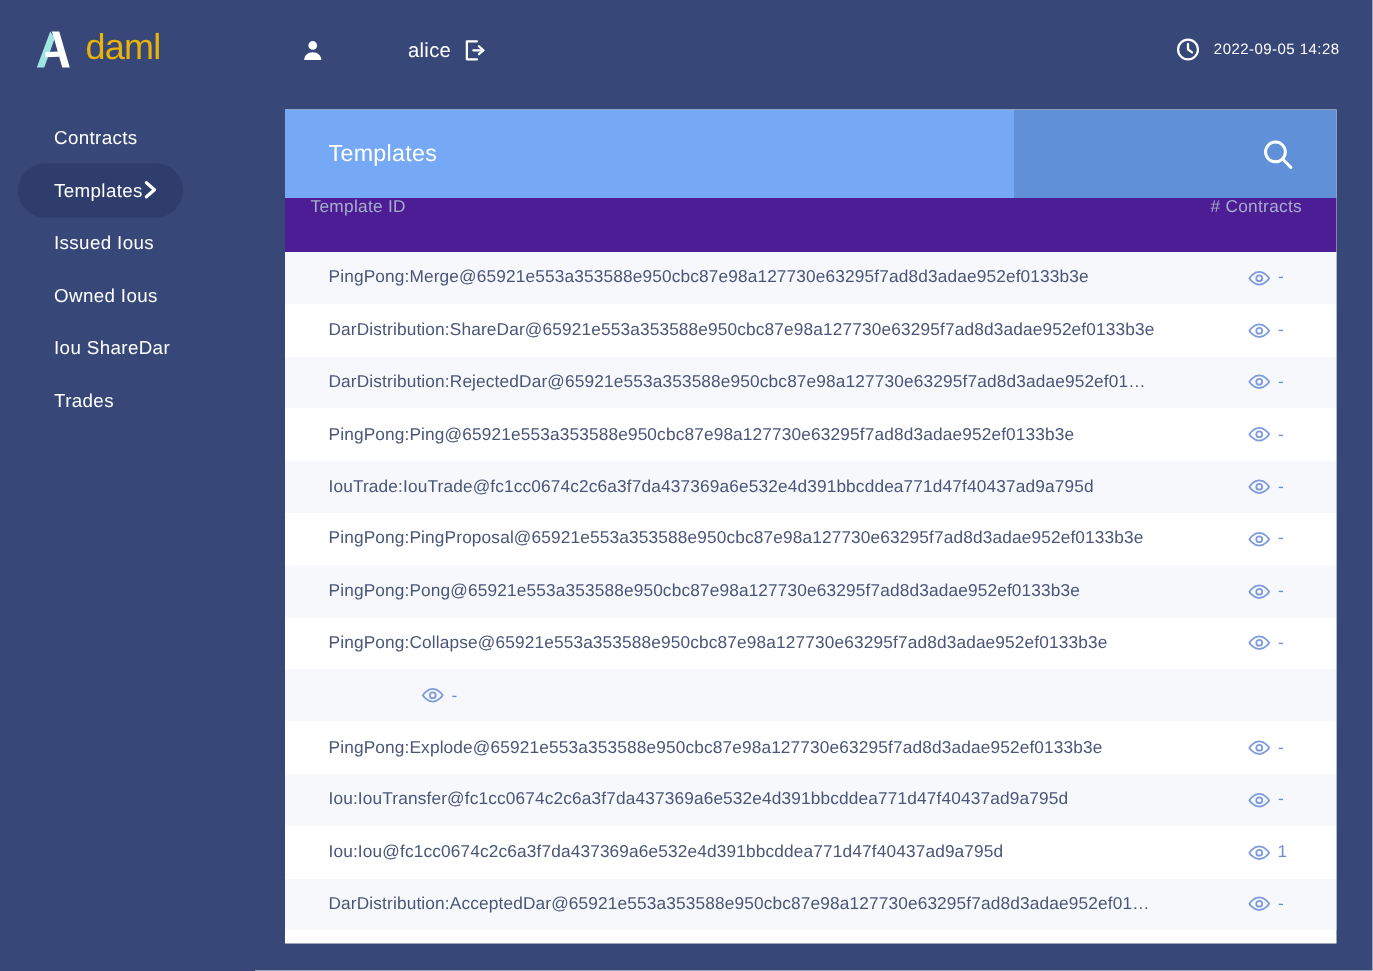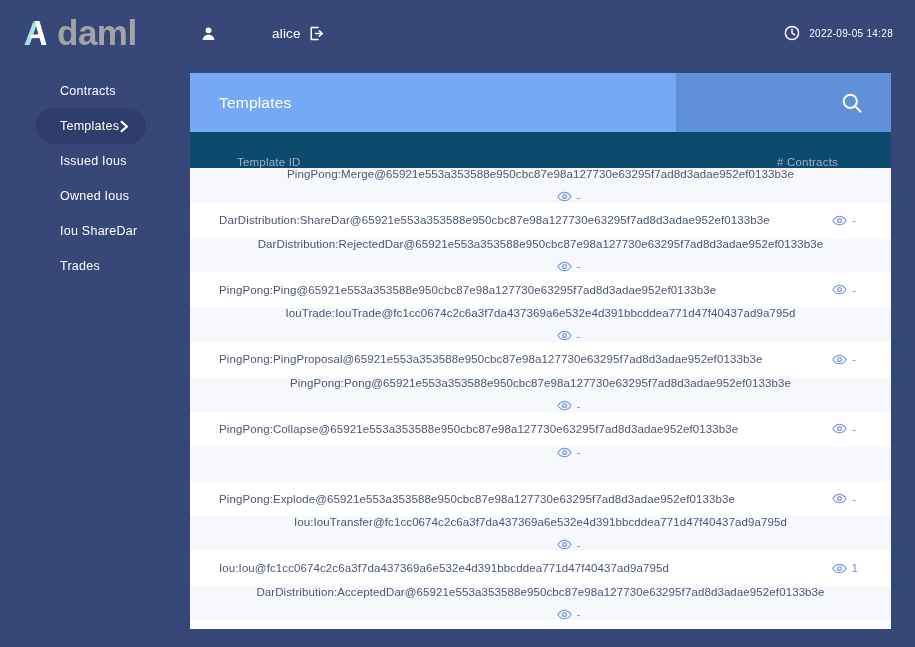--- a/index.html
+++ b/index.html
@@ -31,24 +31,24 @@
 
   .brand {
     display: flex;
     align-items: center;
     gap: 9px;
     margin-left: 22px;
     width: 150px;
   }
   .brand-mark { width: 26px; height: 28px; display: block; }
   .brand-text {
-    font-size: 35px;
-    font-weight: bold;
+    font-size: 24px;
+    font-weight: normal;
     letter-spacing: -0.5px;
-    color: #a3a3a3;
+    color: #eab308;
     line-height: 1;
     margin-top: -2px;
   }
 
   .user-block {
     display: flex;
     align-items: center;
     gap: 8px;
     margin-left: 29px;
   }
@@ -86,21 +86,21 @@
     position: relative;
     height: 36px;
     display: flex;
     align-items: center;
     padding: 0 16px 0 24px;
     margin: 0 12px 0 12px;
     border-radius: 18px;
     cursor: pointer;
     margin-bottom: 0;
   }
-  .nav-row { height: 35px; display: flex; align-items: flex-end; margin-left: 24px; }
+  .nav-row { height: 35px; display: flex; align-items: center; }
   .nav-item.active { background: #2E3D6B; }
   .nav-label {
     font-size: 12.5px;
     color: #ffffff;
     letter-spacing: 0.25px;
     flex: 1;
   }
   .nav-chevron { width: 11px; height: 13px; display: block; }
 
   
@@ -139,42 +139,42 @@
     padding-right: 28px;
     cursor: pointer;
   }
   .search-icon { width: 22px; height: 22px; display: block; }
 
   
   .table { width: 100%; }
 
   .thead {
     display: flex;
-    align-items: flex-end;
+    align-items: flex-start;
     height: 36px;
-    padding: 0 47px;
-    background: #0c4a6e;
+    padding: 0 17px;
+    background: #4c1d95;
   }
   .th {
     font-size: 11.5px;
     color: #A6AFC7;
     letter-spacing: 0.2px;
   }
   .th-id { flex: 1; }
   .th-count { width: 92px; text-align: right; padding-right: 6px; }
 
   .row {
     display: flex;
     align-items: center;
     height: 34.8px;
     padding: 0 29px;
     background: #ffffff;
     cursor: pointer;
   }
-  .row.alt { background: #F6F8FC; flex-direction: column; }
+  .row.alt { background: #F6F8FC; }
 
   .cell-id {
     flex: 1;
     font-size: 11.5px;
     color: #4A5578;
     letter-spacing: 0.1px;
     white-space: nowrap;
     overflow: hidden;
     text-overflow: ellipsis;
   }

